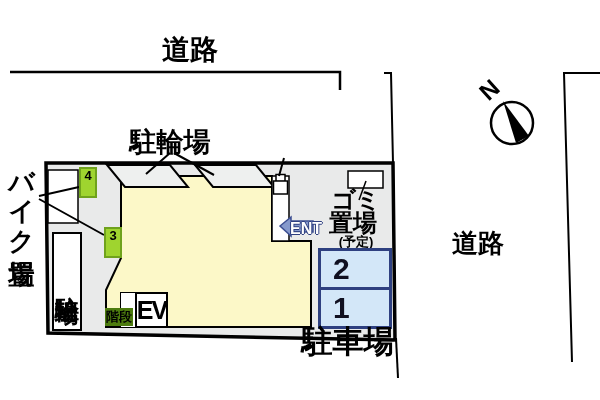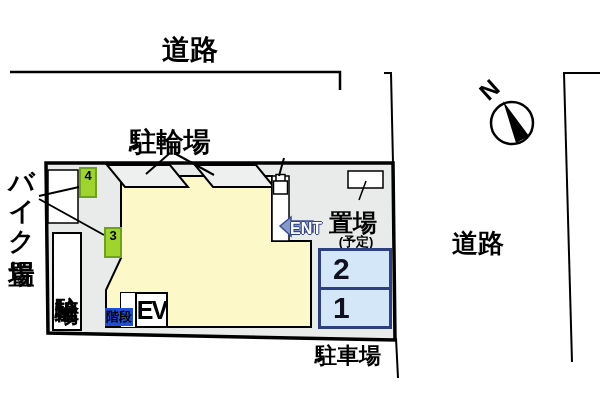--- a/index.html
+++ b/index.html
@@ -49,22 +49,22 @@
   .evbox{
     position:absolute;left:135px;top:292px;width:33px;height:36px;
     background:#ffffff;border:2.5px solid #000;box-sizing:border-box;
     display:flex;align-items:center;justify-content:center;
     font-size:25px;font-weight:700;letter-spacing:-2px;
   }
   .stairbox{
     position:absolute;left:120px;top:292px;width:17px;height:36px;
     background:#ffffff;border:1.5px solid #000;box-sizing:border-box;
   }
-  .stairs-lbl{left:105px;top:308px;font-size:13px;background:#1d4ed8;padding:0 1px;}
-  .carpark{left:301px;top:341px;width:94px;font-size:22px;}
+  .stairs-lbl{left:105px;top:308px;font-size:13px;background:#4d7c0f;padding:0 1px;}
+  .carpark{left:301px;top:321px;width:94px;font-size:31px;}
   .ent-lbl{
     left:290px;top:220px;width:23px;font-size:16px;color:#ffffff;text-align:center;
     text-shadow:-1px 0 #2e3f80,1px 0 #2e3f80,0 -1px #2e3f80,0 1px #2e3f80;
   }
   .north{
     left:481px;top:76px;font-size:24px;font-weight:900;
     transform:rotate(-42deg);
   }
 </style>
 </head>
@@ -124,20 +124,21 @@
     <span>駐輪場</span>
   </div>
 
   <div class="greenbox g4">
     <span>4</span>
   </div>
   <div class="greenbox g3">
     <span>3</span>
   </div>
 
+  <div class="lbl gomi1 center">ゴミ</div>
   <div class="lbl gomi2 center">置場</div>
   <div class="lbl gomi3 center">(予定)</div>
 
   <div class="lbl ent-lbl">ENT</div>
 
   <div class="stairbox"></div>
   <div class="lbl stairs-lbl">階段</div>
   <div class="evbox">
     <span>EV</span>
   </div>

